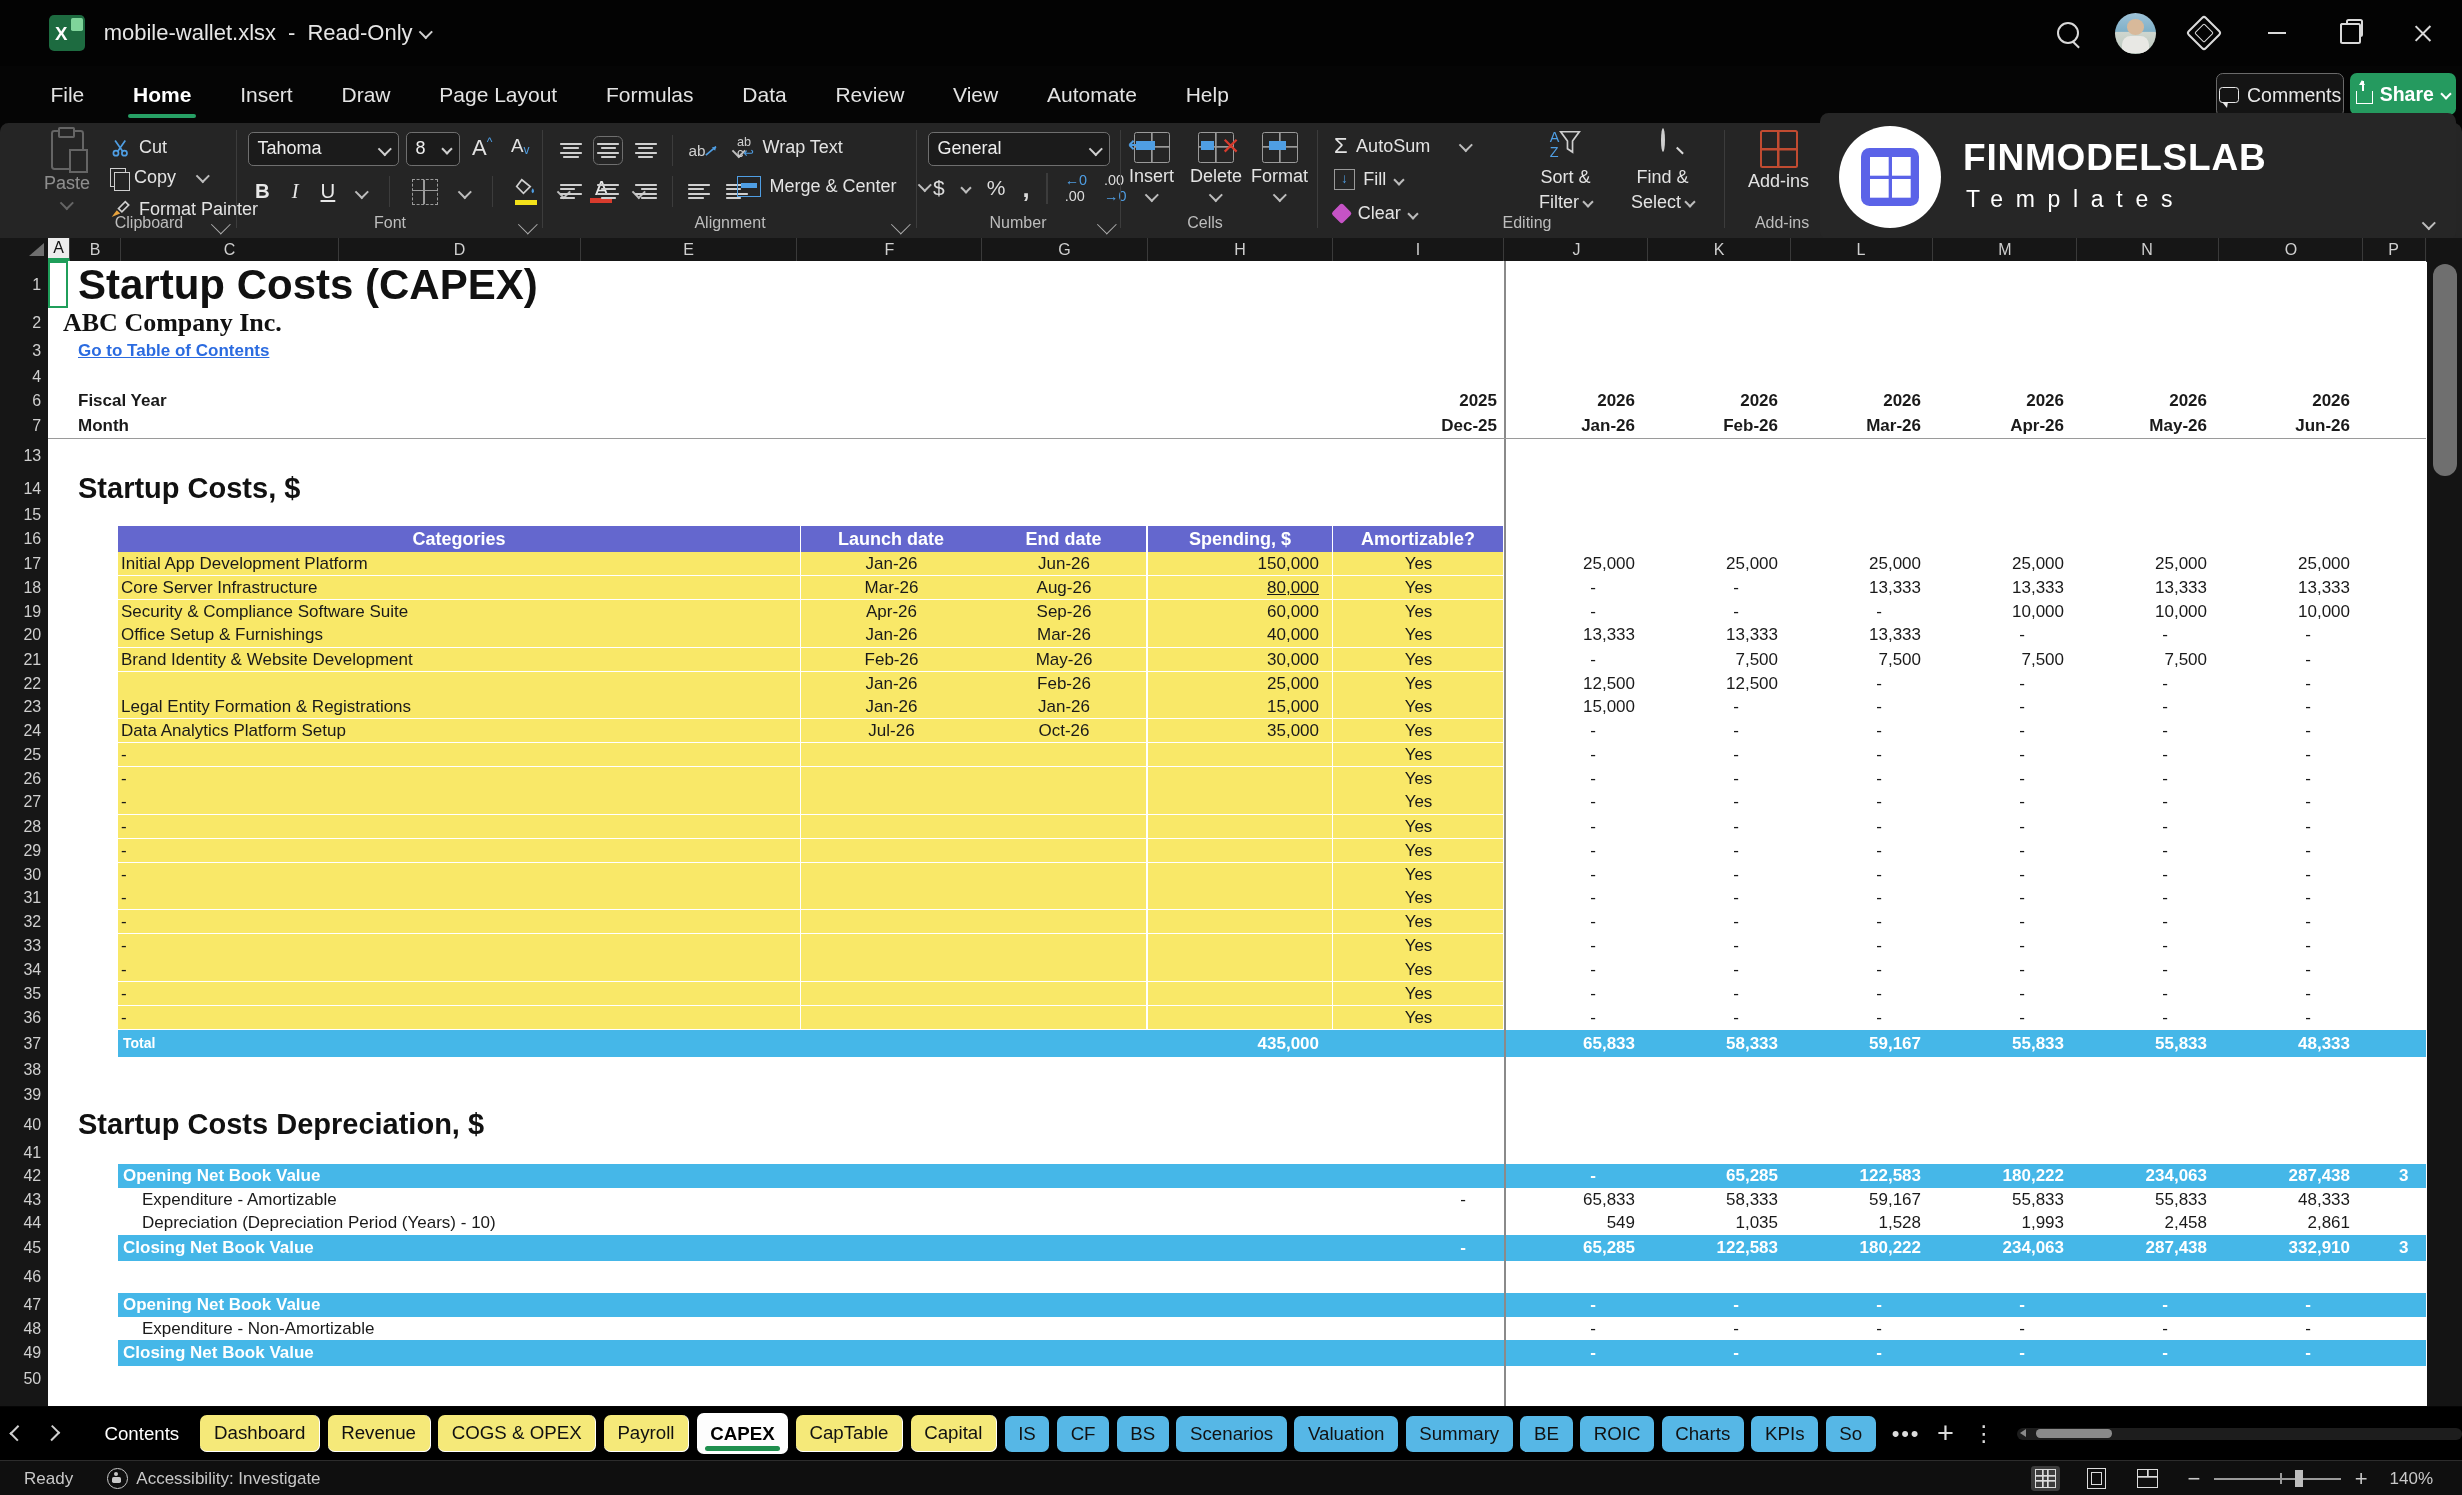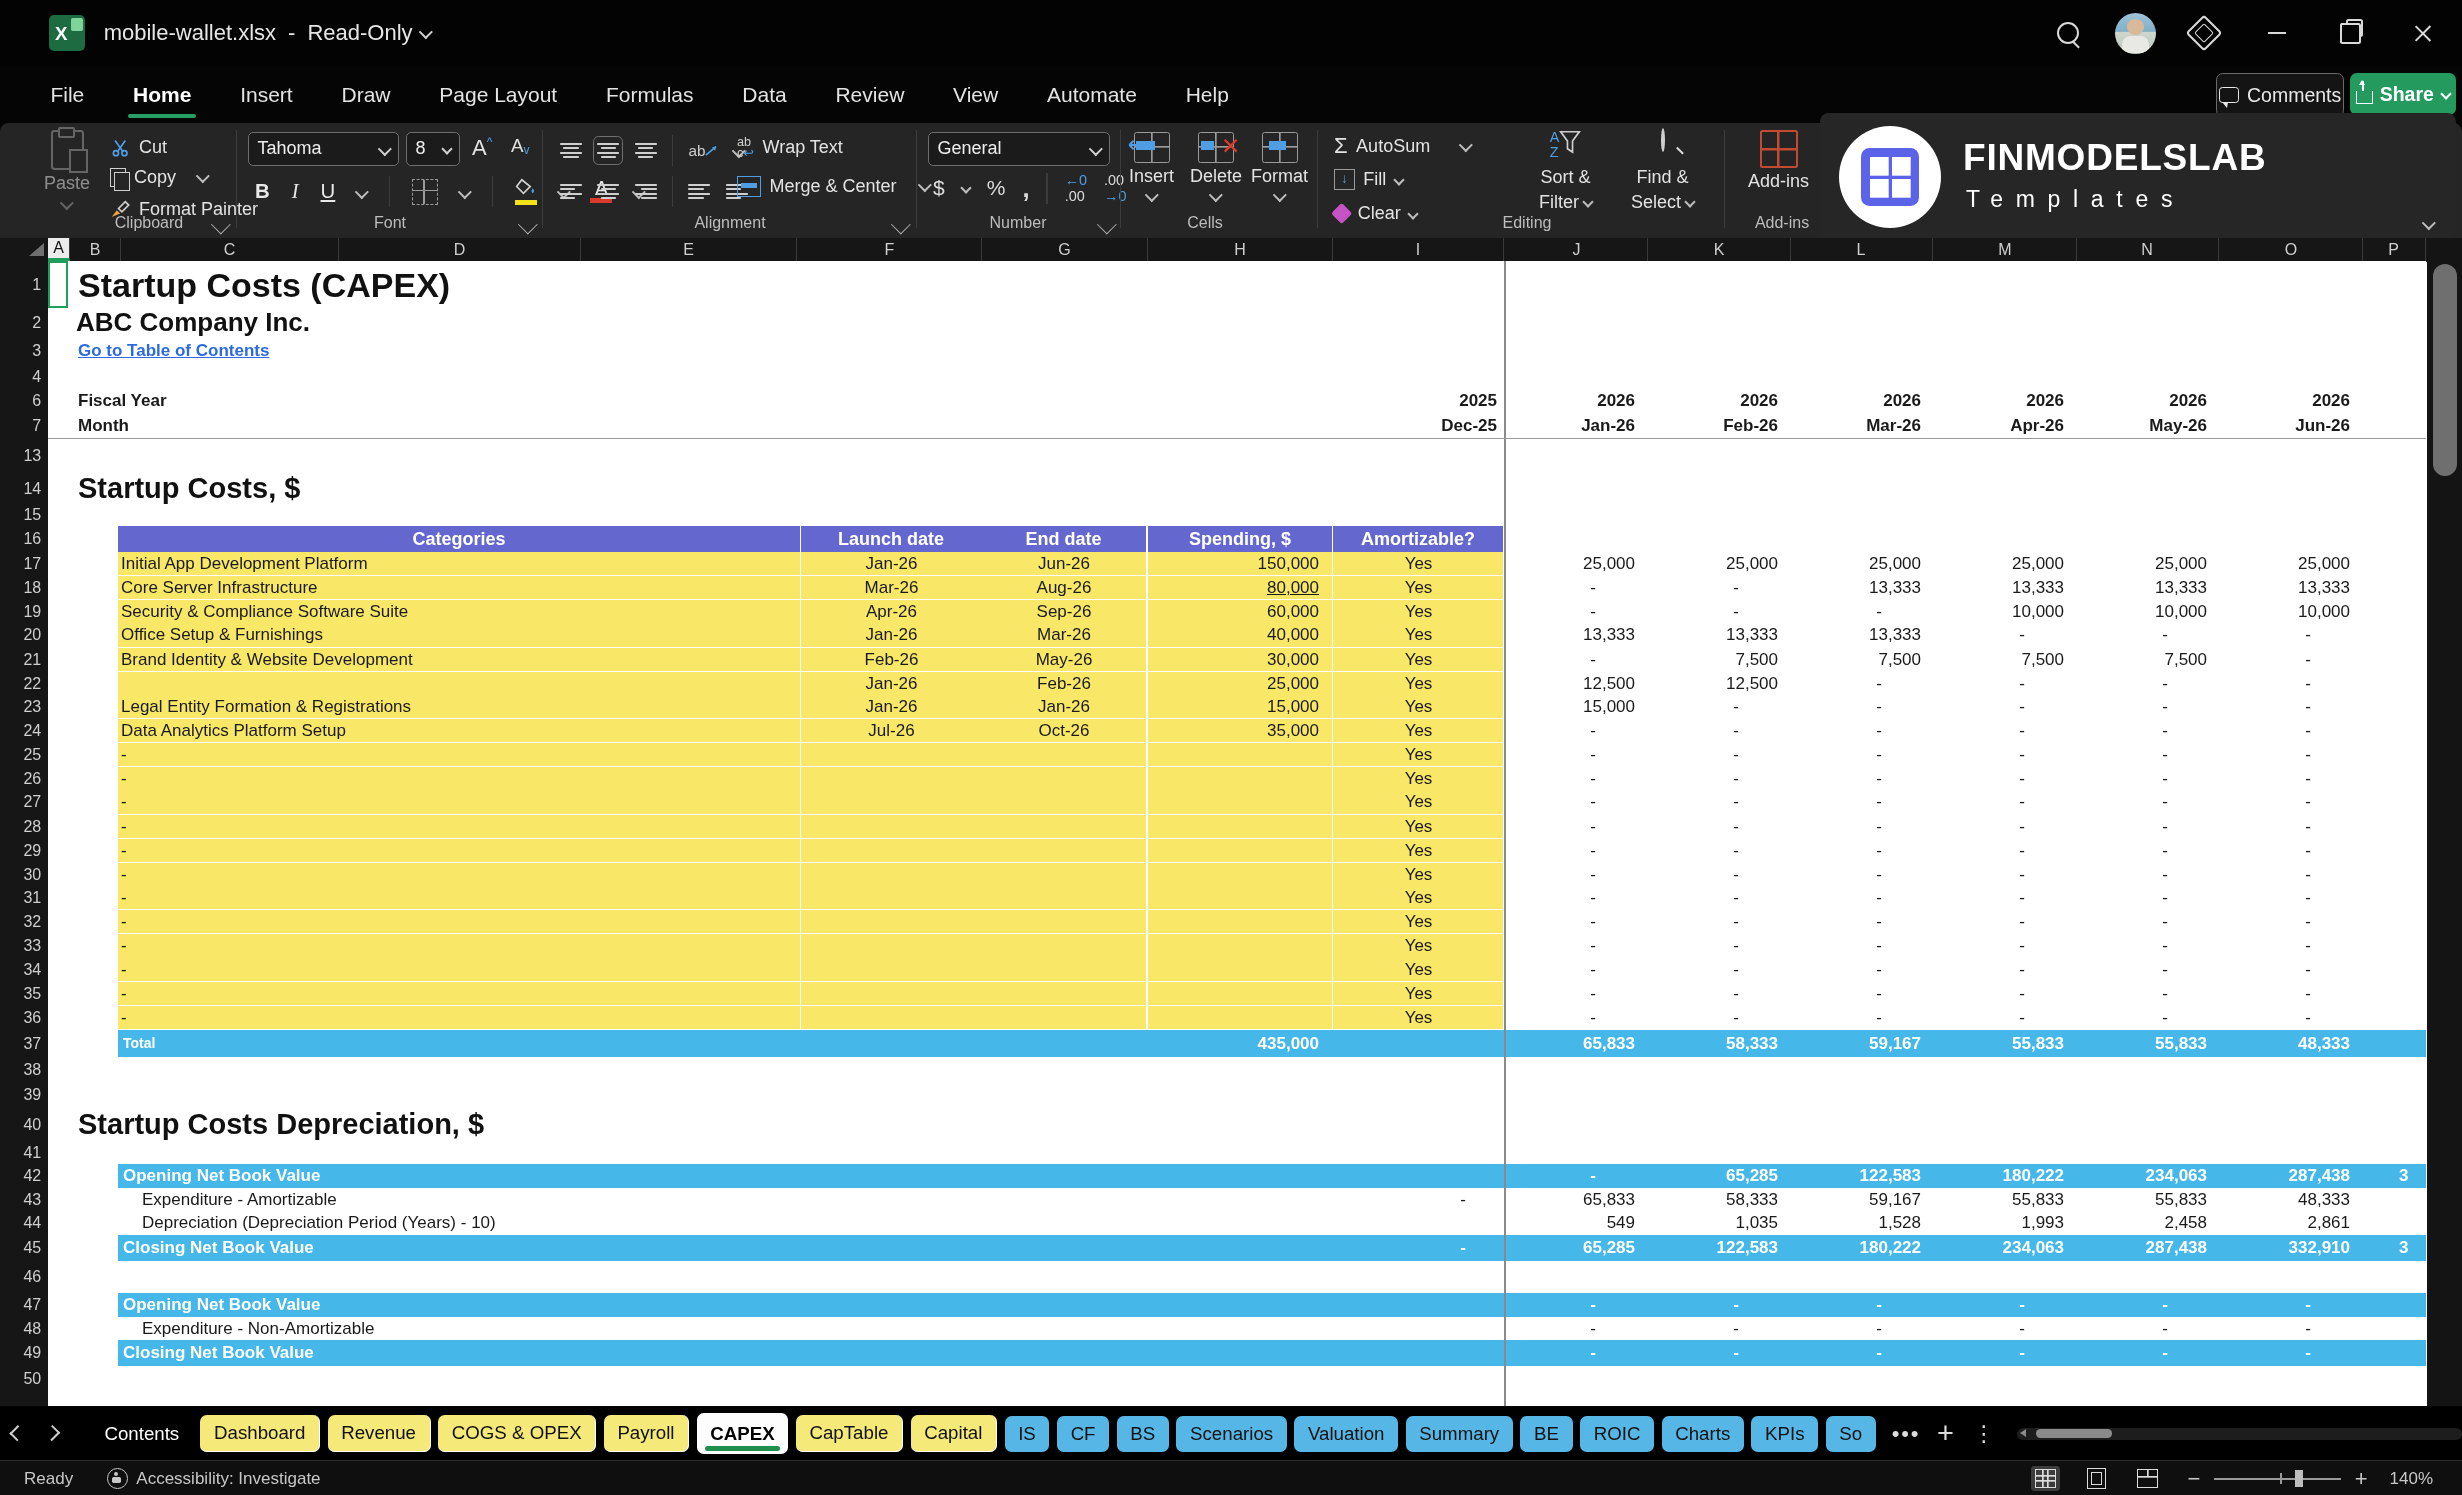--- a/index.html
+++ b/index.html
@@ -79,21 +79,21 @@
   .tri{position:absolute;left:29px;top:5.1px;width:0;height:0;border-left:15.3px solid transparent;border-bottom:13.6px solid #6f6f6f;}
   #canvas{position:absolute;left:48px;top:23px;width:2378px;height:1145px;background:#fff;overflow:hidden;}
   .cell{position:absolute;color:#1a1a1a;font-size:17px;display:flex;align-items:center;white-space:nowrap;box-sizing:border-box;}
   .b{font-weight:bold;}
   .right{justify-content:flex-end;}
   .center{justify-content:center;}
   .hdr-blue{background:#6467ce;color:#fff;font-weight:bold;font-size:18px;border-right:1.7px solid #fff;}
   .yellow{background:#f9e868;border-right:1.7px solid #fff;border-bottom:1.7px solid #fff;}
   .band{background:#45b7e8;color:#fff;}
   .link{color:#2b6be0;font-weight:bold;text-decoration:underline;}
-  .h1{font-size:34px;font-weight:bold;color:#111;}
+  .h1{font-size:42px;font-weight:bold;color:#111;}
   .h2{font-size:26px;font-weight:bold;color:#111;}
   .h3{font-size:29px;font-weight:bold;color:#111;}
   #vscroll{position:absolute;left:2427px;top:238px;width:36px;height:1168px;background:#141414;}
   #vthumb{position:absolute;left:6px;top:25.5px;width:24px;height:212px;background:#6f6f6f;border-radius:12px;}
   
   #tabbar{position:absolute;left:0;top:1407px;width:2462px;height:53px;background:#000;display:flex;align-items:center;}
   .nav-ch{width:10.2px;height:10.2px;border-left:2.2px solid #cfcfcf;border-bottom:2.2px solid #cfcfcf;transform:rotate(45deg);margin:0 12px;}
   .nav-ch.r{transform:rotate(225deg);}
   .stab{height:36px;border-radius:6.8px;display:flex;align-items:center;padding:0 13.6px;font-size:18.7px;margin-right:7.6px;white-space:nowrap;}
   .stab.dark{background:transparent;color:#fff;}
@@ -506,21 +506,21 @@
         <div class="rownum" style="top: 950px; height: 24px;">44</div>
         <div class="rownum" style="top: 974px; height: 25.5px;">45</div>
         <div class="rownum" style="top: 1000px; height: 32px;">46</div>
         <div class="rownum" style="top: 1032px; height: 24px;">47</div>
         <div class="rownum" style="top: 1056px; height: 24px;">48</div>
         <div class="rownum" style="top: 1079px; height: 25.5px;">49</div>
         <div class="rownum" style="top: 1105px; height: 25.5px;">50</div>
       </div>
     <div id="canvas">
         <div class="cell h1" style="left: 30px; top: 0px; width: 764px; height: 48px;">Startup Costs (CAPEX)</div>
-        <div class="cell h2" style="left: 28px; top: 48px; width: 764px; height: 27px;">ABC Company Inc.</div>
+        <div class="cell h2" style="left: 15px; top: 48px; width: 764px; height: 27px; font-family: Liberation Serif, serif;">ABC Company Inc.</div>
         <div class="cell link" style="left: 30px; top: 76px; width: 764px; height: 27px;">Go to Table of Contents</div>
         <div class="cell b" style="left: 30px; top: 128px; width: 339px; height: 24.6px;">Fiscal Year</div>
         <div class="cell b" style="left: 30px; top: 153px; width: 339px; height: 24.6px;">Month</div>
         <div class="cell b right" style="left: 1312px; top: 128px; width: 137px; height: 24.6px;">2025</div>
         <div class="cell b right" style="left: 1312px; top: 153px; width: 137px; height: 24.6px;">Dec-25</div>
         <div class="cell b right" style="left: 1455px; top: 128px; width: 132px; height: 24.6px;">2026</div>
         <div class="cell b right" style="left: 1598px; top: 128px; width: 132px; height: 24.6px;">2026</div>
         <div class="cell b right" style="left: 1741px; top: 128px; width: 132px; height: 24.6px;">2026</div>
         <div class="cell b right" style="left: 1884px; top: 128px; width: 132px; height: 24.6px;">2026</div>
         <div class="cell b right" style="left: 2027px; top: 128px; width: 132px; height: 24.6px;">2026</div>

